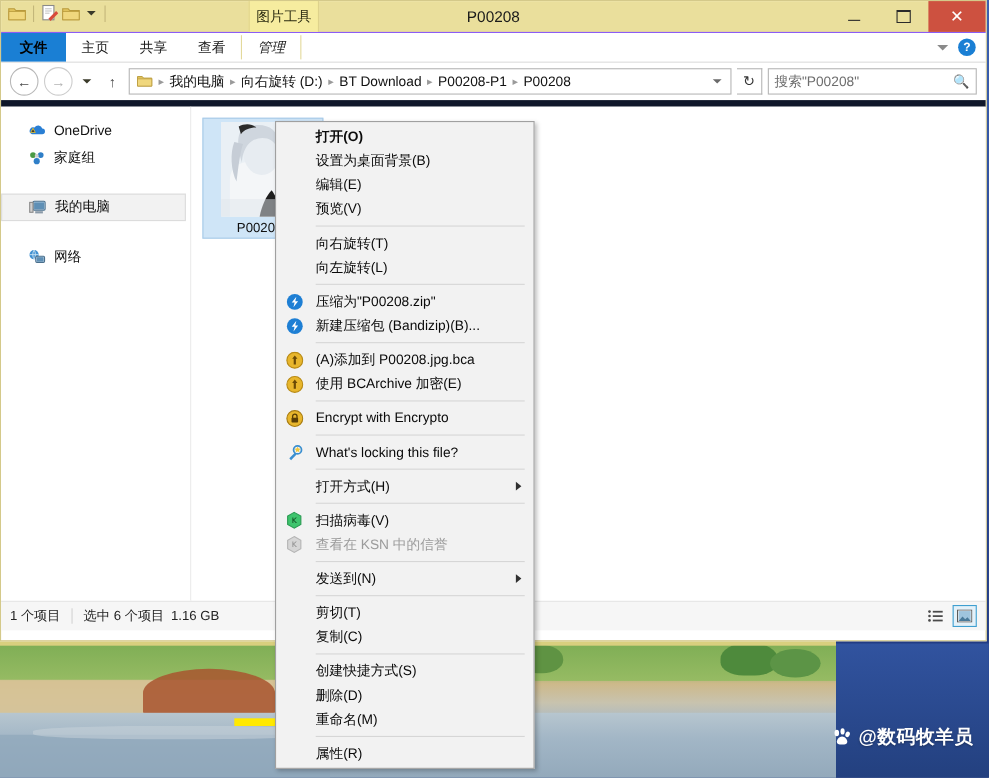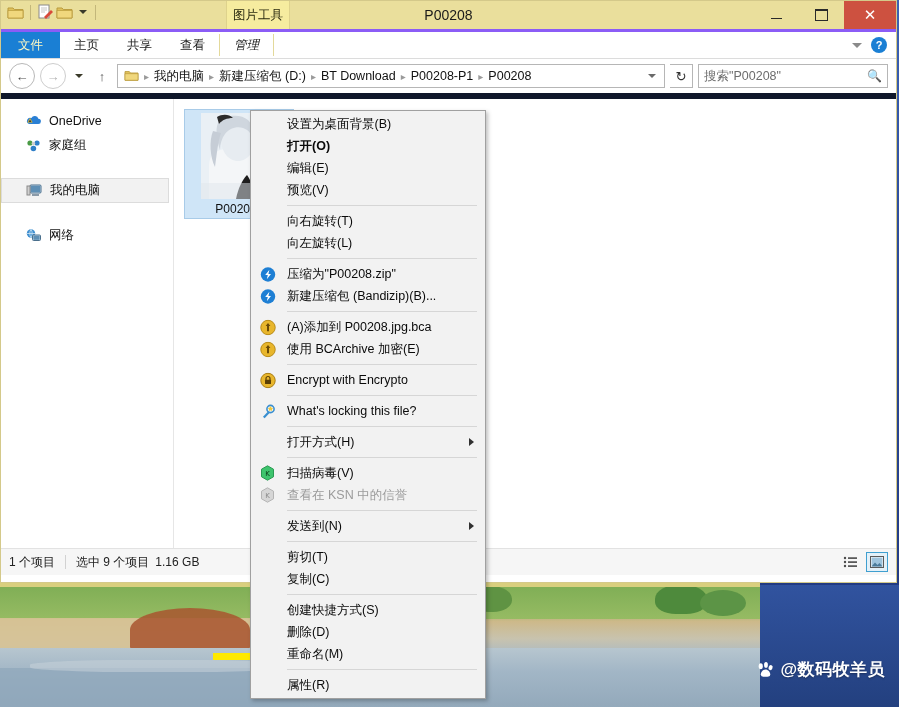--- a/index.html
+++ b/index.html
@@ -41,21 +41,21 @@
     text-shadow:0 1px 2px rgba(0,0,0,.35);}
   .paw{width:19px;height:19px;position:relative;display:inline-block;}
   .paw svg{display:block}
 
   
   #explorer{position:absolute;left:0;top:0;width:897px;height:583px;
     background:#fff;border:1px solid #d4c98a;box-sizing:border-box;}
 
   
   .titlebar{height:28px;background:#eadf9c;position:relative;
-    border-bottom:3px solid #8b5cf6;}
+    border-bottom:1px solid #8b5cf6;}
   .qat{position:absolute;left:6px;top:3px;display:flex;align-items:center;gap:3px;}
   .qat .vsep{width:1px;height:15px;background:#c3b77a;margin:0 3px;}
   .icon-folder{width:17px;height:15px;position:relative;display:inline-block;}
   .icon-doc{width:16px;height:16px;position:relative;display:inline-block;}
   .qat-caret{width:13px;height:13px;display:flex;align-items:center;justify-content:center;}
   .caret-d{width:0;height:0;border-left:4px solid transparent;border-right:4px solid transparent;border-top:4px solid #3a3a2a;}
 
   .pictools{position:absolute;left:225px;top:0;width:62px;height:28px;
     background:#f6ec9f;display:flex;align-items:center;justify-content:center;
     font-size:12.5px;color:#2a2a10;border-left:1px solid #ded28c;border-right:1px solid #ded28c;}
@@ -65,21 +65,21 @@
   .wbtn{width:45px;height:28px;display:flex;align-items:center;justify-content:center;
     font-size:13px;color:#2a2a2a;}
   .wbtn.close{background:#cd5140;color:#fff;width:52px;font-size:15px;}
   .min-glyph{display:block;width:11px;height:1px;background:#2a2a2a;margin-top:7px;}
   .max-glyph{display:block;width:11px;height:9px;border:1px solid #2a2a2a;border-top-width:2px;}
 
   
   .ribbon{height:26px;background:#fff;position:relative;display:flex;align-items:stretch;
     border-bottom:1px solid #dcdcdc;}
   .tab{padding:0 14px;display:flex;align-items:center;font-size:12.5px;color:#1b1b1b;}
-  .tab.file{background:#1a7fd4;color:#fef9c3;font-weight:normal;padding:0 17px;}
+  .tab.file{background:#1a7fd4;color:#000000;font-weight:bold;padding:0 17px;}
   .tab.manage{color:#1b1b1b;font-style:italic;}
   .tabdiv{width:1px;background:#e3d99b;margin:2px 0;}
   .ribbon-right{margin-left:auto;display:flex;align-items:center;gap:9px;padding-right:9px;}
   .chev-down{width:0;height:0;border-left:5px solid transparent;border-right:5px solid transparent;border-top:5px solid #8a8a8a;}
   .help-ic{width:16px;height:16px;border-radius:50%;background:#1a7fd4;color:#fff;
     font-size:11px;font-weight:bold;display:flex;align-items:center;justify-content:center;}
 
   
   .addrrow{height:34px;background:#fff;display:flex;align-items:center;padding:0 8px;gap:5px;}
   .navbtn{width:24px;height:24px;border-radius:50%;border:1px solid #b8b8b8;color:#4a4a4a;
@@ -241,21 +241,21 @@
     <div class="crumbs">
       <span class="icon-folder" style="margin:0 2px 0 2px">
         <svg width="15" height="13" viewBox="0 0 17 15">
           <path d="M1 3h5l1.4 1.6H16V13H1z" fill="#e3c55f" stroke="#b99a3c" stroke-width="1"></path>
           <path d="M1 5.4h15V13H1z" fill="#f0d77d" stroke="#b99a3c" stroke-width=".8"></path>
         </svg>
       </span>
       <span class="crumb-sep">▸</span>
       <span class="crumb">我的电脑</span>
       <span class="crumb-sep">▸</span>
-      <span class="crumb">新建压缩包 (D:)</span>
+      <span class="crumb">向右旋转 (D:)</span>
       <span class="crumb-sep">▸</span>
       <span class="crumb">BT Download</span>
       <span class="crumb-sep">▸</span>
       <span class="crumb">P00208-P1</span>
       <span class="crumb-sep">▸</span>
       <span class="crumb">P00208</span>
       <span class="spacer"></span>
       <span class="crumb-caret"></span>
     </div>
     <div class="refresh">↻</div>
@@ -330,21 +330,21 @@
           </svg>
         </div>
         <div class="fname">P00208.j</div>
       </div>
     </div>
   </div>
 
   <div class="statusbar">
     <span>1 个项目</span>
     <span class="st-sep"></span>
-    <span>选中 9 个项目</span>
+    <span>选中 6 个项目</span>
     <span style="width:6px"></span>
     <span>1.16 GB</span>
     <span class="st-right">
       <span class="viewbtn">
         <svg width="15" height="12" viewBox="0 0 15 12">
           <circle cx="2" cy="2" r="1.2" fill="#4a4a4a"></circle>
             <rect x="5" y="1.3" width="9" height="1.6" fill="#4a4a4a"></rect>
           <circle cx="2" cy="6" r="1.2" fill="#4a4a4a"></circle>
             <rect x="5" y="5.3" width="9" height="1.6" fill="#4a4a4a"></rect>
           <circle cx="2" cy="10" r="1.2" fill="#4a4a4a"></circle>
@@ -357,25 +357,25 @@
           <rect x="1.5" y="1.5" width="11" height="9" fill="#9fc4dd"></rect>
           <path d="M1.5 10.5l3.5-4 2.5 2.4 2-1.8 3 3.4z" fill="#4a7a9a"></path>
         </svg>
       </span>
     </span>
   </div>
 </div>
 
 <div id="ctxmenu">
 
-  <div class="mi">
-    <span>设置为桌面背景(B)</span>
-  </div>
   <div class="mi bold">
     <span>打开(O)</span>
+  </div>
+  <div class="mi">
+    <span>设置为桌面背景(B)</span>
   </div>
   <div class="mi">
     <span>编辑(E)</span>
   </div>
   <div class="mi">
     <span>预览(V)</span>
   </div>
 
   <div class="msep"></div>
 

